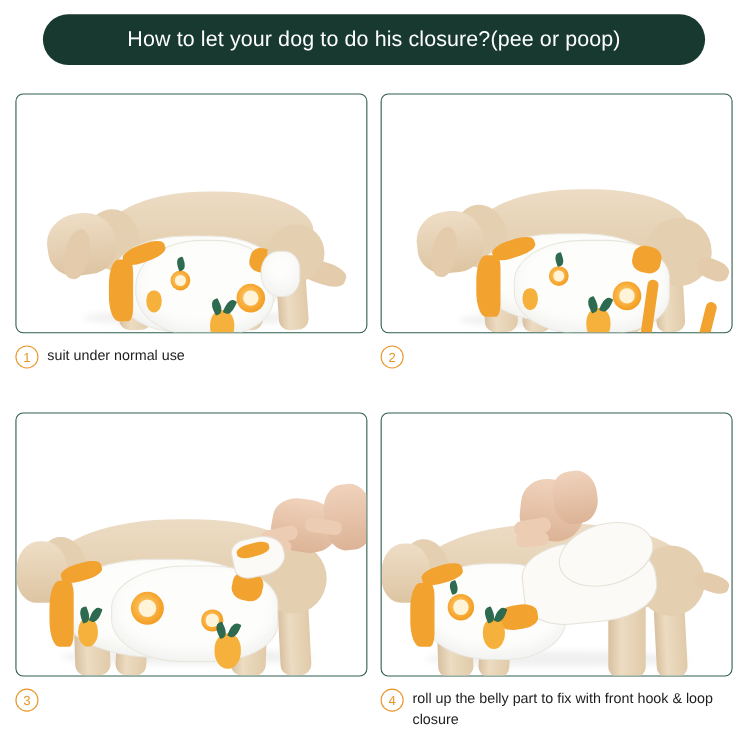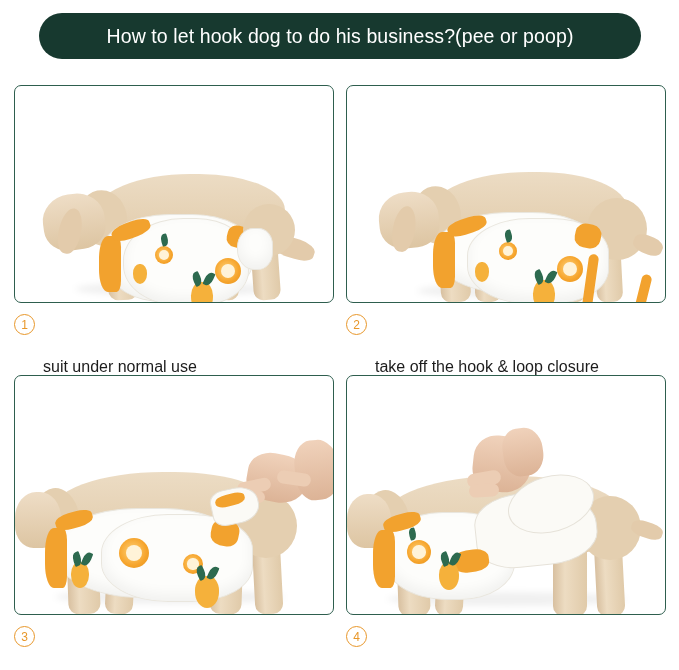--- a/index.html
+++ b/index.html
@@ -84,24 +84,23 @@
     color: #e8972a;
     font-size: 12px;
     display: flex;
     align-items: center;
     justify-content: center;
     margin-top: 1px;
     box-sizing: border-box;
   }
   .caption-text {
     color: #1c1c1c;
-    font-size: 16px;
+    font-size: 13px;
     line-height: 19px;
     max-width: 285px;
-    margin-top: 44px;
   }
 
   
   .scene { position: absolute; inset: 0; }
 
   .body-part {
     position: absolute;
     background: #e4cfb0;
     border-radius: 50%;
   }
@@ -192,21 +191,21 @@
     border-radius: 50%;
     filter: blur(3px);
   }
 </style>
 </head>
 <body>
 
 <div class="page">
 
   <div class="header">
-    <div class="header-title">How to let hook dog to do his business?(pee or poop)</div>
+    <div class="header-title">How to let your dog to do his closure?(pee or poop)</div>
   </div>
 
   <div class="grid">
 
     <div class="cell">
       <div class="photo">
         <div class="scene">
 
           <div class="shadow" style="left:60px;top:196px;width:200px;height:14px;"></div>
 
@@ -285,21 +284,20 @@
           <div class="fruit slice" style="left:152px;top:156px;width:18px;height:18px;"></div>
           <div class="pineapple" style="left:186px;top:194px;width:22px;height:30px;"></div>
           <div class="pineapple" style="left:128px;top:176px;width:14px;height:20px;"></div>
           <div class="leaf" style="left:188px;top:184px;width:8px;height:14px;transform:rotate(-25deg);"></div>
           <div class="leaf" style="left:200px;top:184px;width:8px;height:14px;transform:rotate(25deg);"></div>
           <div class="leaf" style="left:158px;top:144px;width:7px;height:12px;transform:rotate(-18deg);"></div>
         </div>
       </div>
       <div class="caption">
         <div class="step-badge">2</div>
-        <div class="caption-text">take off the hook &amp; loop closure</div>
       </div>
     </div>
 
     <div class="cell tall">
       <div class="photo">
         <div class="scene">
           <div class="shadow" style="left:40px;top:214px;width:230px;height:14px;"></div>
 
           <div class="leg" style="left:52px;top:138px;width:32px;height:100px;transform:rotate(-2deg);"></div>
           <div class="leg" style="left:92px;top:142px;width:28px;height:96px;transform:rotate(3deg);"></div>
@@ -376,17 +374,18 @@
           <div class="leaf" style="left:62px;top:152px;width:7px;height:12px;transform:rotate(-18deg);"></div>
 
           <div class="hand" style="left:126px;top:60px;width:58px;height:56px;transform:rotate(6deg);"></div>
           <div class="finger" style="left:120px;top:96px;width:34px;height:14px;transform:rotate(-10deg);"></div>
           <div class="finger" style="left:122px;top:108px;width:30px;height:13px;transform:rotate(-4deg);"></div>
           <div class="hand" style="left:156px;top:52px;width:40px;height:48px;transform:rotate(-8deg);"></div>
         </div>
       </div>
       <div class="caption">
         <div class="step-badge">4</div>
+        <div class="caption-text">roll up the belly part to fix with front hook &amp; loop closure</div>
       </div>
     </div>
 
   </div>
 </div>
 
 </body></html>

